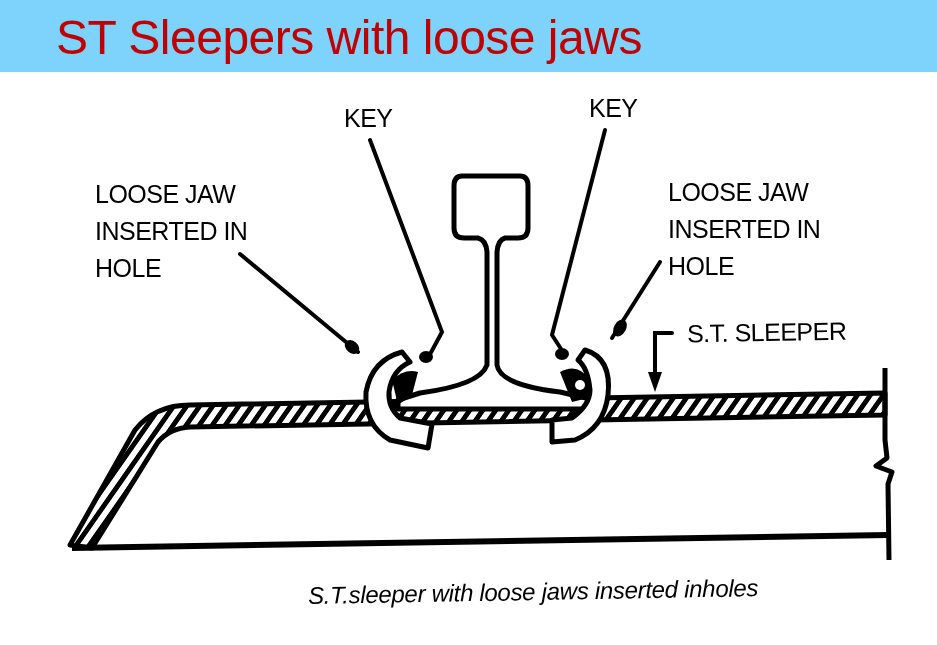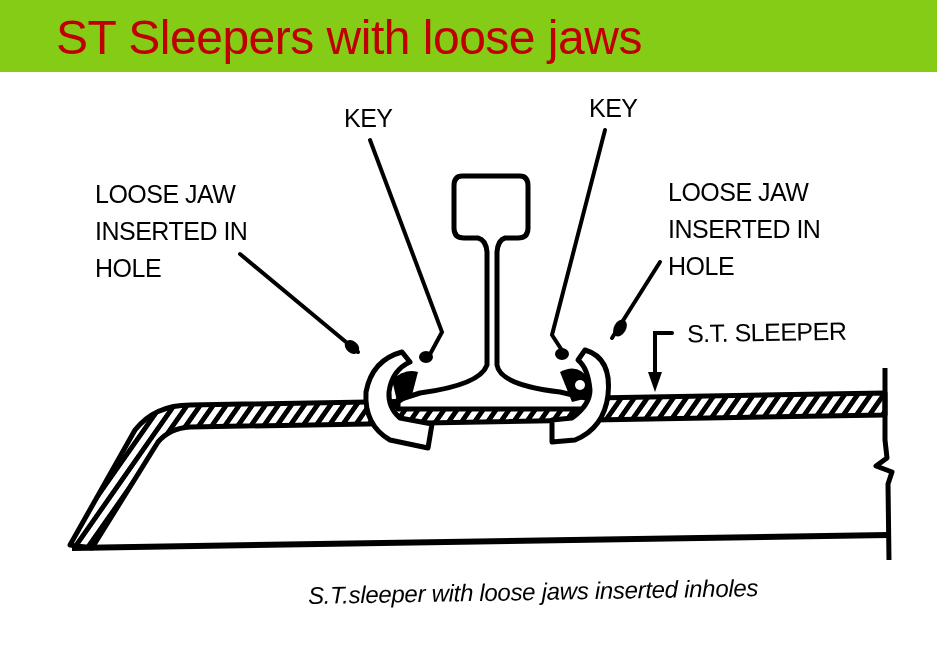--- a/index.html
+++ b/index.html
@@ -3,21 +3,21 @@
 <meta charset="utf-8">
 <style>
   html, body { margin: 0; padding: 0; }
   body {
     width: 937px; height: 645px; overflow: hidden;
     background: #ffffff; position: relative;
     font-family: "Liberation Sans", sans-serif;
   }
   .title-bar {
     position: absolute; left: 0; top: 0; width: 937px; height: 72px;
-    background: #84cc16;
+    background: #7dd3fc;
   }
   .title {
     position: absolute; left: 56px; top: 8px;
     font-family: "Liberation Sans", sans-serif;
     font-size: 48px; line-height: 60px; color: #c00000;
     letter-spacing: -0.5px; white-space: nowrap;
   }
   .diagram { position: absolute; left: 0; top: 0; }
   .lbl {
     position: absolute; font-family: "Liberation Sans", sans-serif;

